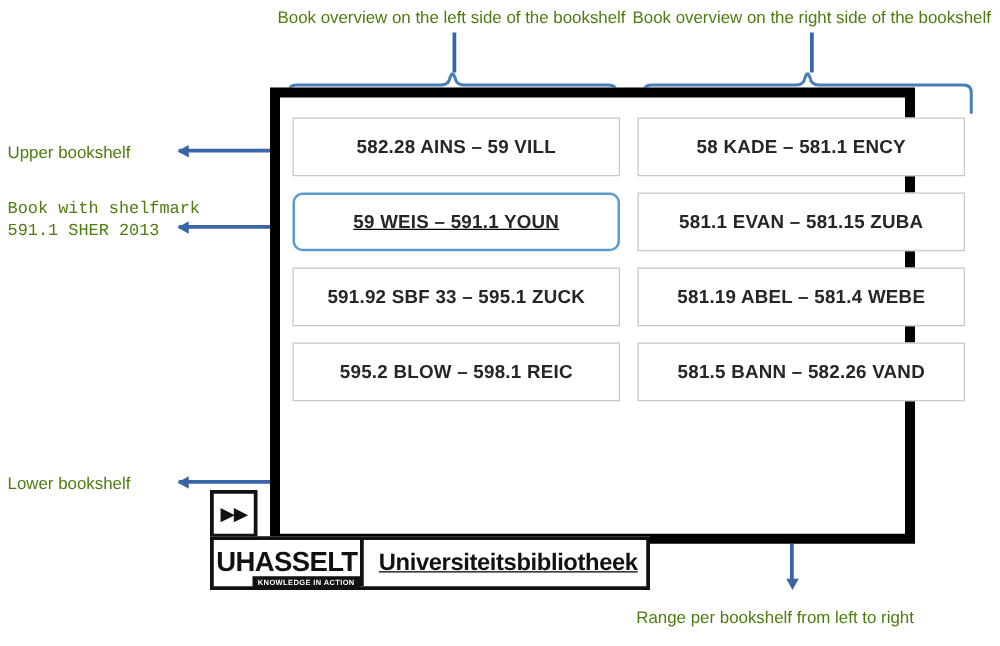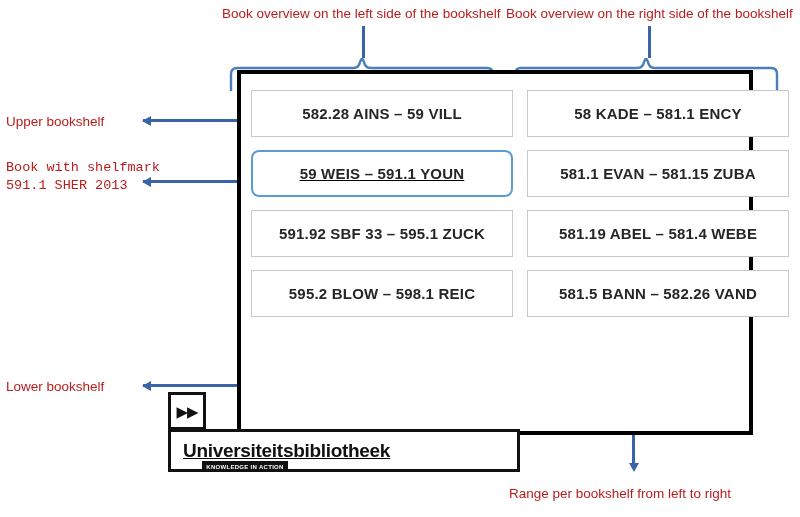--- a/index.html
+++ b/index.html
@@ -15,21 +15,21 @@
     overflow: hidden;
   }
 
   
   .abs { position: absolute; }
 
   
   .caption {
     font-family: "Liberation Sans", sans-serif;
     font-size: 13.5px;
-    color: #b91c1c;
+    color: #4d7c0f;
     line-height: 18px;
     white-space: pre-line;
   }
 
   
   .arrow-left {
     height: 3px;
     background: #3A64A8;
   }
   .arrow-left::before {
@@ -67,24 +67,23 @@
 
   
   .brace svg { display: block; }
 
   
   #shelf-frame {
     left: 216px;
     top: 70px;
     width: 516px;
     height: 365px;
-    border: 4px solid #000000;
-    box-sizing: border-box;
-    background: #ffffff;
-    margin-left: 21px;
+    border: 8px solid #000000;
+    box-sizing: border-box;
+    background: #ffffff;
   }
 
   
   .shelf-col {
     position: absolute;
     top: 16px;
     width: 262px;
   }
   #shelf-col-left  { left: 10px; }
   #shelf-col-right { left: 286px; }
@@ -267,19 +266,22 @@
       <span class="shelf-label">581.5 BANN – 582.26 VAND</span>
     </div>
   </div>
 </div>
 
 <div class="abs" id="logo-block">
 
   <div id="logo-arrows-box">▶▶</div>
 
   <div id="logo-bar">
+    <div id="logo-uhasselt-cell">
+      <span id="logo-uhasselt-word">UHASSELT</span>
+    </div>
     <div id="logo-biblio-cell">
       <span id="logo-biblio-word">Universiteitsbibliotheek</span>
     </div>
   </div>
 
   <div id="logo-tagline">KNOWLEDGE IN ACTION</div>
 </div>
 
 </body></html>

